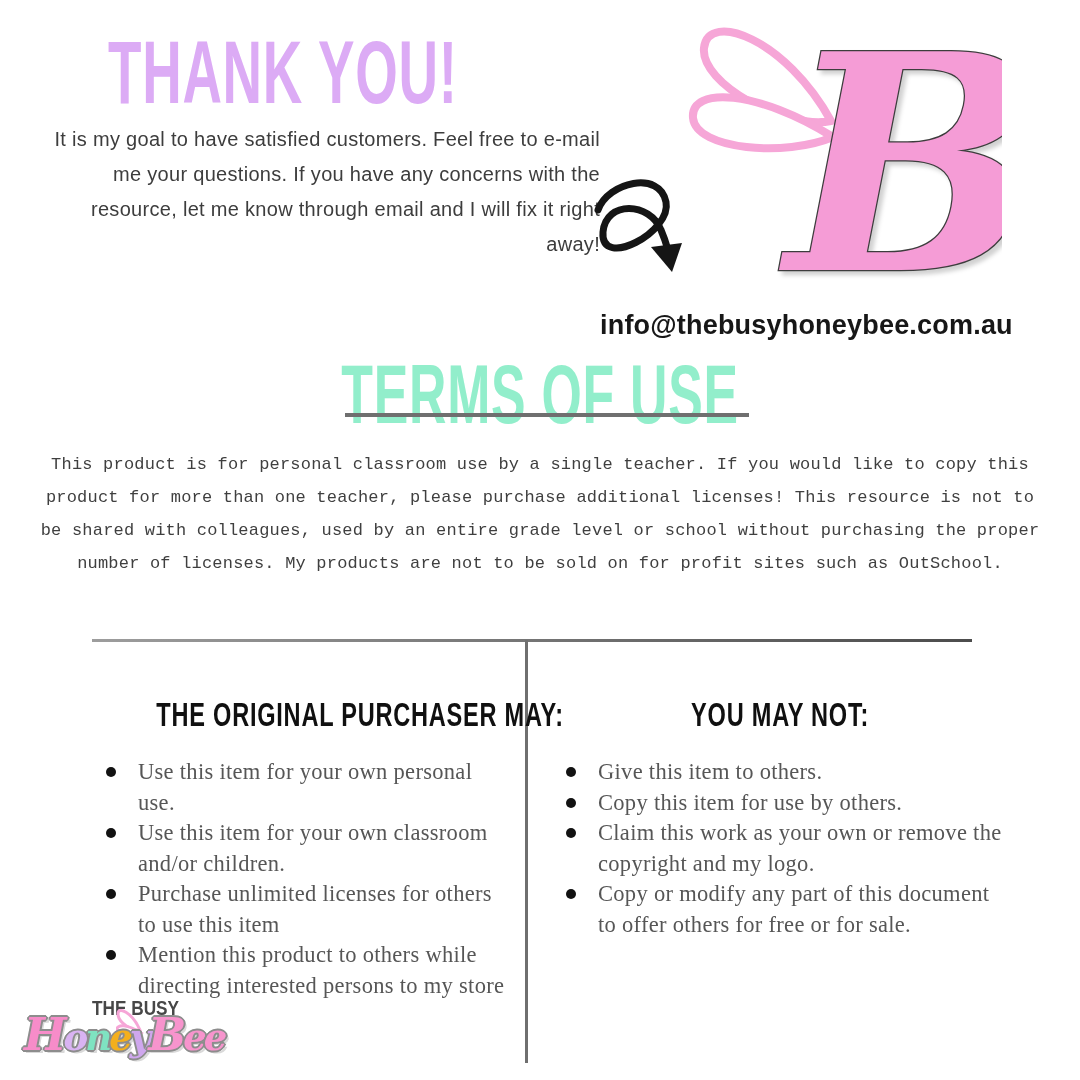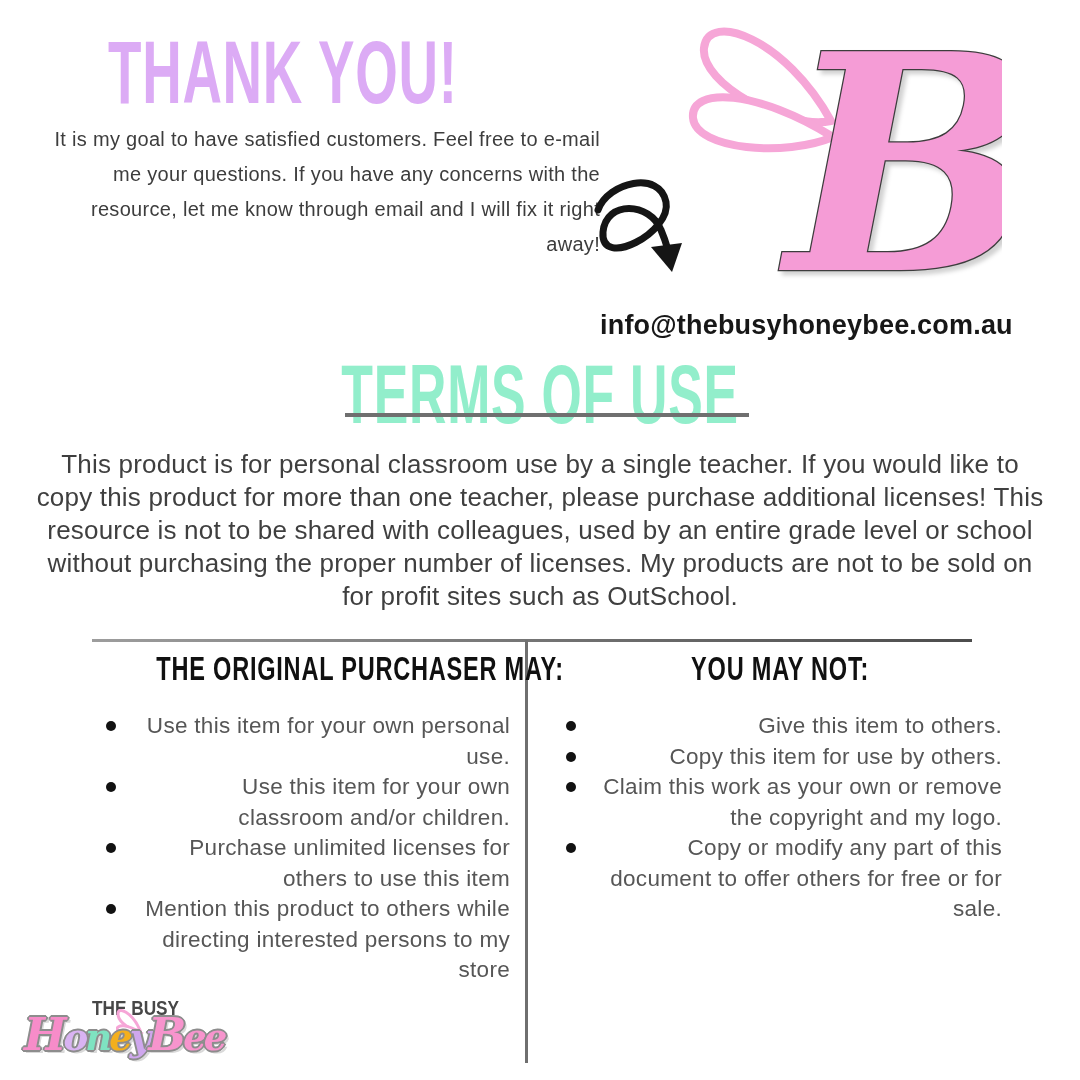--- a/index.html
+++ b/index.html
@@ -34,37 +34,37 @@
     left:600px;top:310px;width:452px;text-align:left;
     font-size:27px;font-weight:bold;color:#171717;letter-spacing:.2px;
   }
 
   #terms-title{left:0;top:346px;width:1080px;text-align:center;}
   #terms-title .display{font-size:72px;color:#92eecb;}
   #terms-underline{left:345px;top:413px;width:404px;height:4px;background:#6f6f6f;}
 
   #terms-body{
     left:35px;top:448px;width:1010px;text-align:center;
-    font-size:26px;line-height:33px;color:#3f3f3f;letter-spacing:.2px;
+    font-size:17px;line-height:33px;color:#3f3f3f;letter-spacing:.2px;font-family:Liberation Mono, monospace;
   }
 
   #hline{left:92px;top:639px;width:880px;height:3px;background:linear-gradient(to right,#9d9d9d,#4c4c4c);}
   #vline{left:525px;top:640px;width:3px;height:423px;background:#6f6f6f;}
 
-  .col{top:649px;}
+  .col{top:695px;}
   #col-may{left:92px;width:424px;}
   #col-maynot{left:552px;width:456px;}
   .col-heading{text-align:center;}
   .col-heading .display{font-size:31px;color:#101010;transform:scaleX(.76) scaleY(1.1);}
 
   ul.bullets{
     list-style:none;margin:26px 0 0 0;padding:0;
     font-size:22.5px;line-height:30.5px;color:#565656;letter-spacing:.3px;
   }
-  ul.bullets li{position:relative;text-align:right;padding:0 6px 0 46px;}
+  ul.bullets li{position:relative;text-align:left;padding:0 6px 0 46px;font-family:Liberation Serif, serif;}
   ul.bullets li::before{
     content:"";position:absolute;left:14px;top:10px;width:10px;height:10px;
     border-radius:50%;background:#121212;
   }
 
   
   #brand-logo{left:20px;top:988px;width:230px;height:90px;}
   #brand-top{
     position:absolute;left:72px;top:8px;
     font-weight:bold;font-size:21px;color:#474747;letter-spacing:0;

